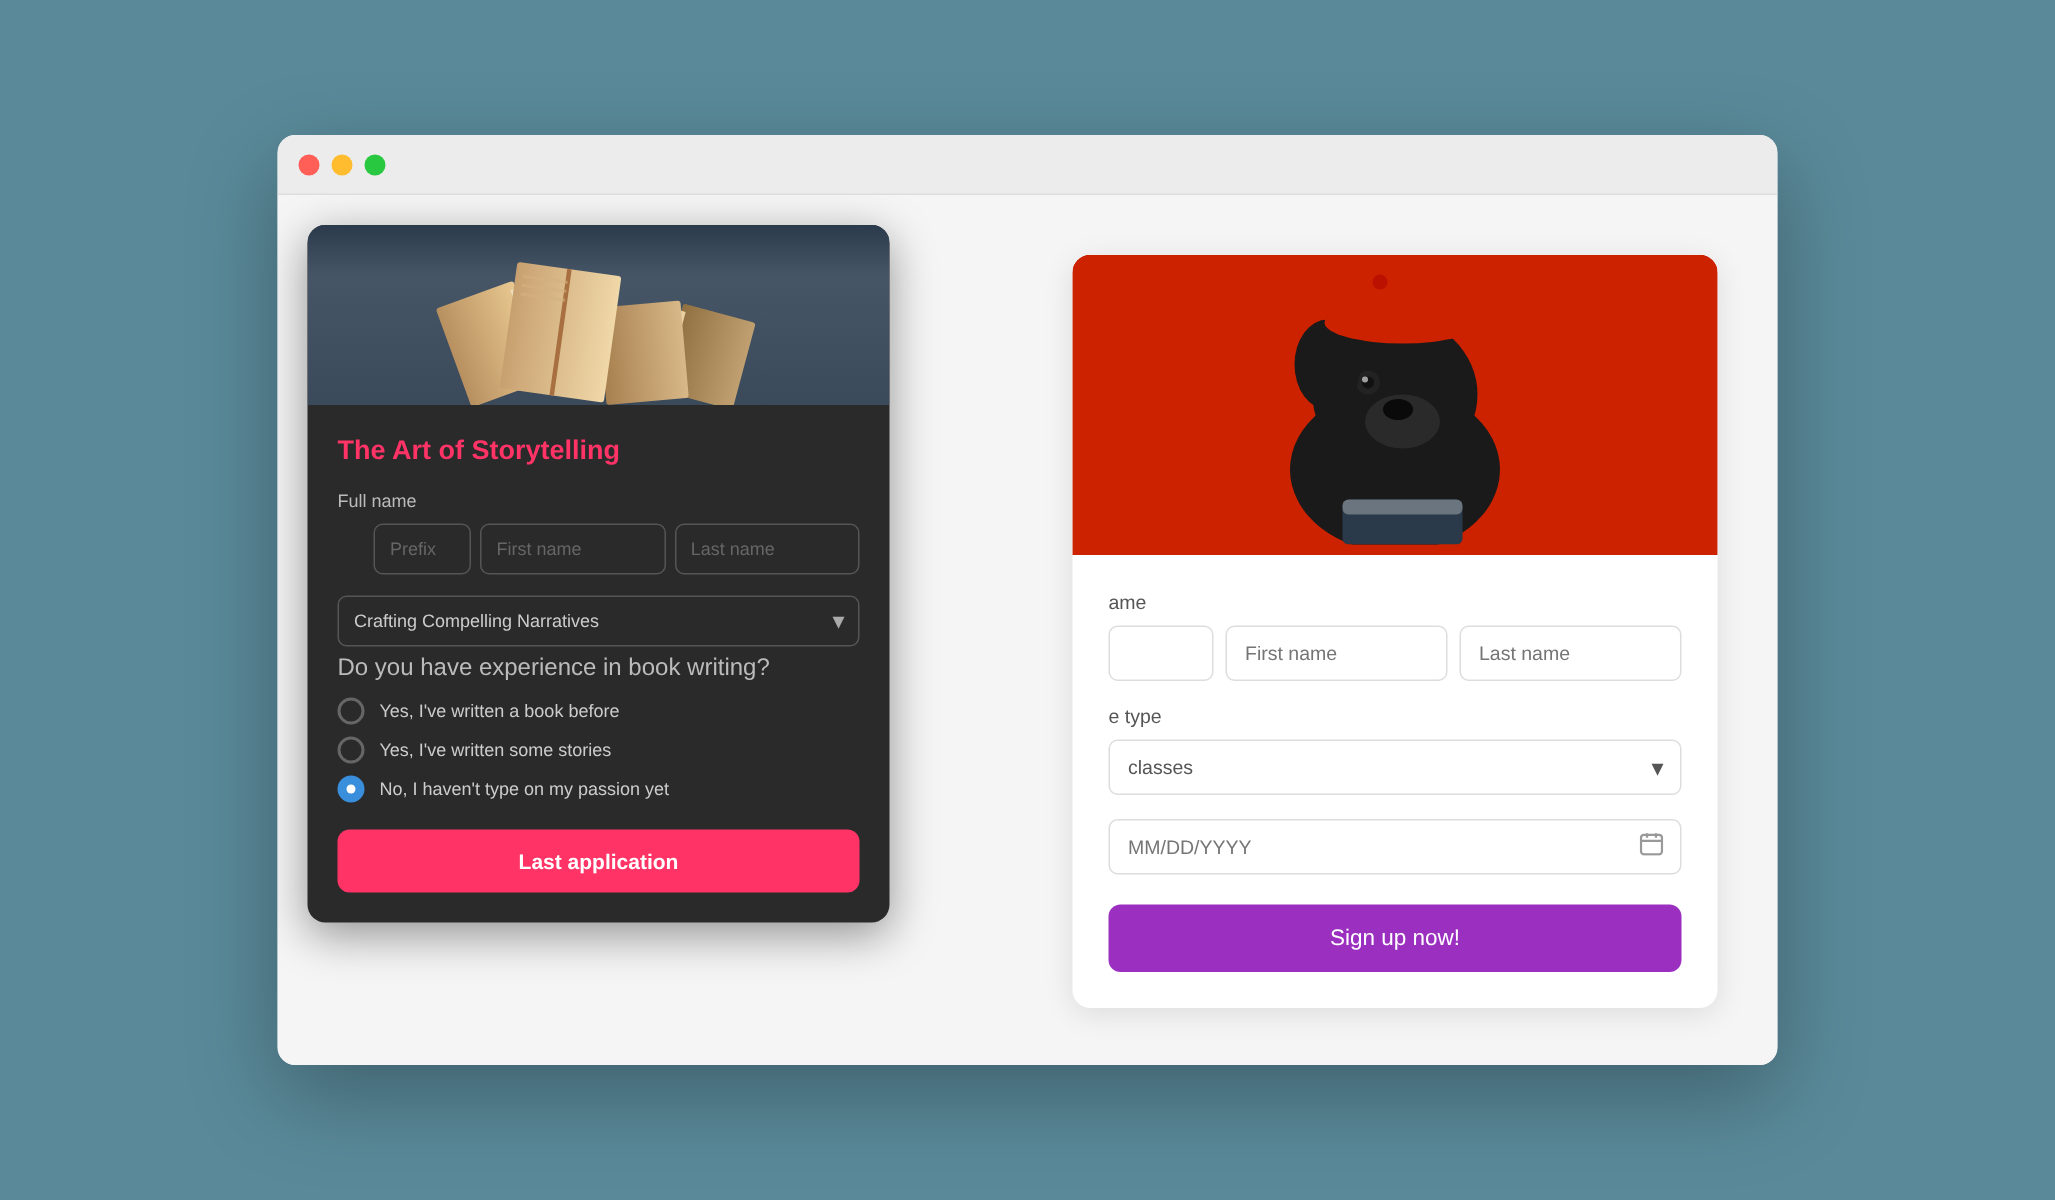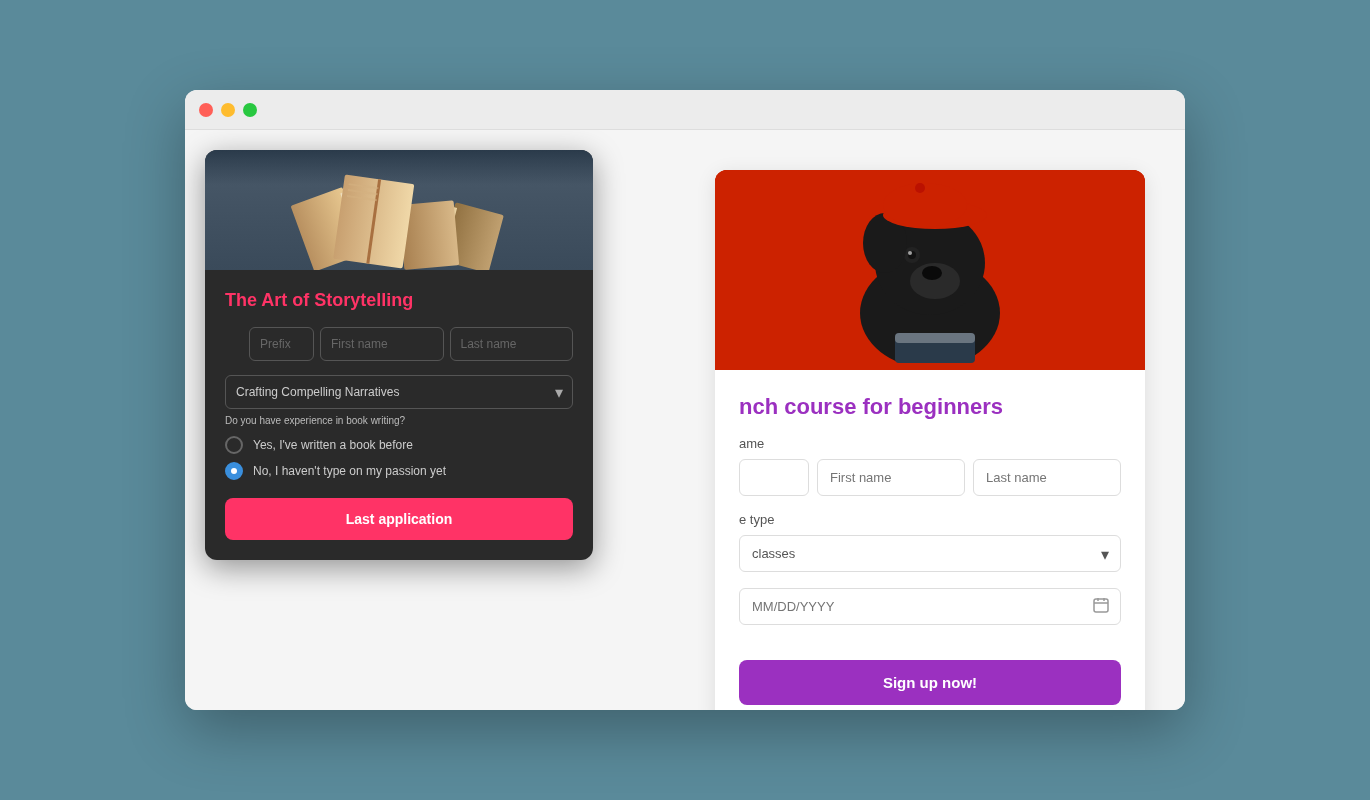--- a/index.html
+++ b/index.html
@@ -139,21 +139,21 @@
       position: absolute;
       right: 12px;
       top: 50%;
       transform: translateY(-50%);
       pointer-events: none;
       color: #555;
     }
 
     .date-wrapper {
       position: relative;
-      margin-bottom: 35px;
+      margin-bottom: 20px;
     }
 
     .date-input {
       width: 100%;
       border: 1px solid #ddd;
       border-radius: 6px;
       padding: 10px 12px;
       font-size: 13px;
       color: #999;
       background: white;
@@ -169,21 +169,21 @@
     }
 
     .signup-btn {
       width: 100%;
       background: #9b30c0;
       color: white;
       border: none;
       border-radius: 8px;
       padding: 14px;
       font-size: 15px;
-      font-weight: 700;
+      font-weight: 400;
       cursor: pointer;
     }
 
     
     .fg-modal {
       position: absolute;
       top: 20px;
       left: 20px;
       width: 388px;
       background: #2a2a2a;
@@ -278,21 +278,21 @@
     .modal-chevron {
       position: absolute;
       right: 10px;
       top: 50%;
       transform: translateY(-50%);
       color: #aaa;
       pointer-events: none;
     }
 
     .radio-group-label {
-      font-size: 10px;
+      font-size: 16px;
       color: #bbb;
       margin-bottom: 10px;
       display: block;
     }
 
     .radio-group {
       display: flex;
       flex-direction: column;
       gap: 8px;
       margin-bottom: 18px;
@@ -389,21 +389,20 @@
               <circle cx="80" cy="15" r="5" fill="#bb1100"></circle>
 
               <rect x="55" y="160" width="80" height="30" rx="4" fill="#2a3a4a"></rect>
               <rect x="55" y="160" width="80" height="10" rx="4" fill="#ffffff" opacity="0.3"></rect>
             </svg>
           </div>
         </div>
       </div>
 
       <div class="bg-card-body">
-        <div class="bg-card-title">nch course for beginners</div>
 
         
         <label class="form-label">ame</label>
         <div class="name-row">
           <input class="input-field input-prefix" type="text" placeholder="" style="">
           <input class="input-field" type="text" placeholder="First name" style="">
           <input class="input-field" type="text" placeholder="Last name" style="">
         </div>
 
         
@@ -461,20 +460,21 @@
               <div style="position:absolute; left:-5px; top:5px; width:8px; height:50px; background:#e8d0a0; border-radius:2px 0 0 2px;"></div>
             </div>
           </div>
         </div>
       </div>
 
       <div class="modal-body">
         <div class="modal-title">The Art of Storytelling</div>
 
         
+        <label class="modal-form-label">Full name</label>
         <div class="modal-name-row">
           <input class="modal-input modal-prefix-input" type="text" placeholder="Prefix" style="">
           <input class="modal-input" type="text" placeholder="First name" style="">
           <input class="modal-input" type="text" placeholder="Last name" style="">
         </div>
 
         
         <div class="modal-select-wrapper">
           <select class="modal-select">
             <option>Crafting Compelling Narratives</option>
@@ -483,20 +483,24 @@
         </div>
 
         
         <label class="radio-group-label">Do you have experience in book writing?</label>
         <div class="radio-group">
           <label class="radio-item">
             <div class="radio-circle"></div>
             <span class="radio-label">Yes, I've written a book before</span>
           </label>
           <label class="radio-item">
+            <div class="radio-circle"></div>
+            <span class="radio-label">Yes, I've written some stories</span>
+          </label>
+          <label class="radio-item">
             <div class="radio-circle selected"></div>
             <span class="radio-label">No, I haven't type on my passion yet</span>
           </label>
         </div>
 
         
         <button class="send-btn">Last application</button>
       </div>
     </div>
 

